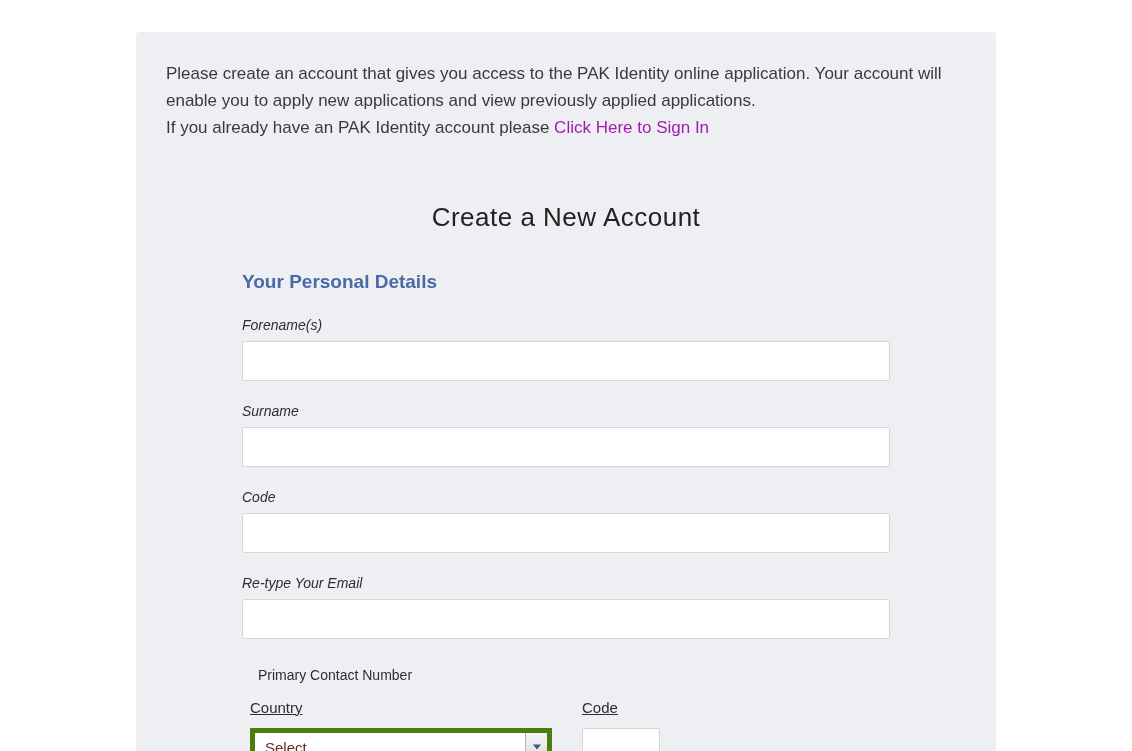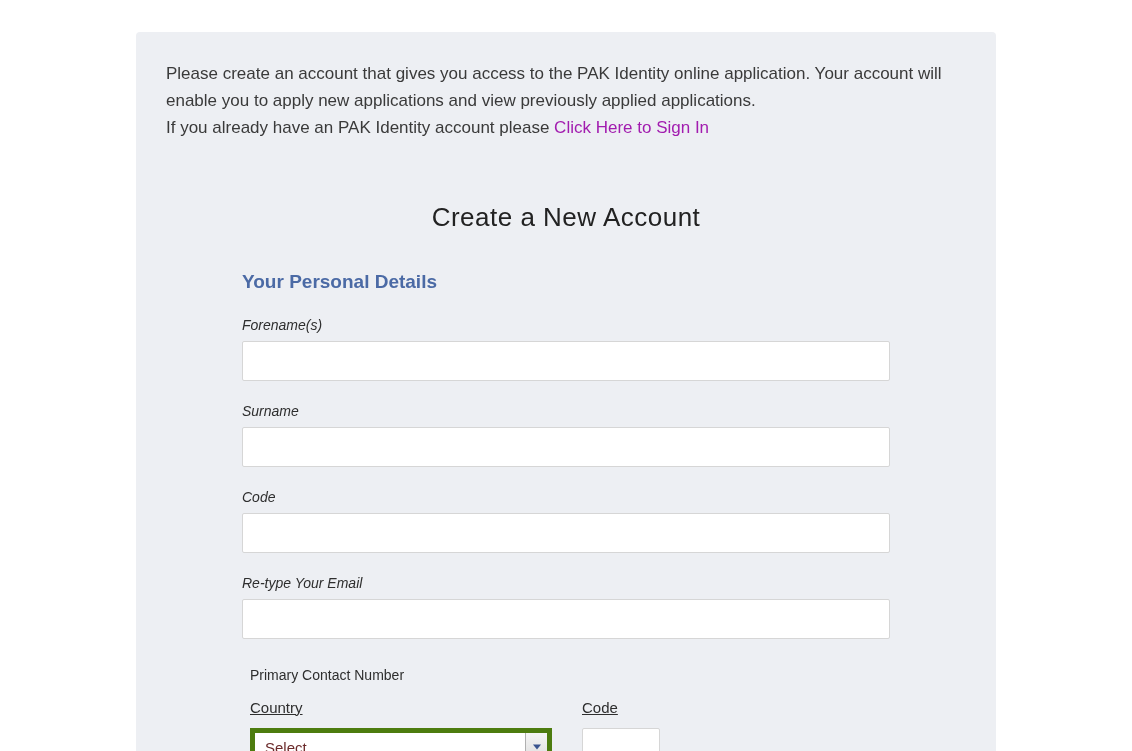--- a/index.html
+++ b/index.html
@@ -60,21 +60,21 @@
       height: 40px;
       background: #ffffff;
       border: 1px solid #d6d6d6;
       border-radius: 2px;
       padding: 0 10px;
       font-size: 14px;
     }
     .sub-heading {
       font-size: 14px;
       color: #2e2e2e;
-      margin: 28px 0 16px 8px;
+      margin: 28px 0 16px 16px;
     }
     .phone-row {
       display: flex;
       gap: 24px;
       align-items: flex-start;
       padding-left: 8px;
     }
     .phone-col .col-label {
       display: block;
       font-size: 15px;

